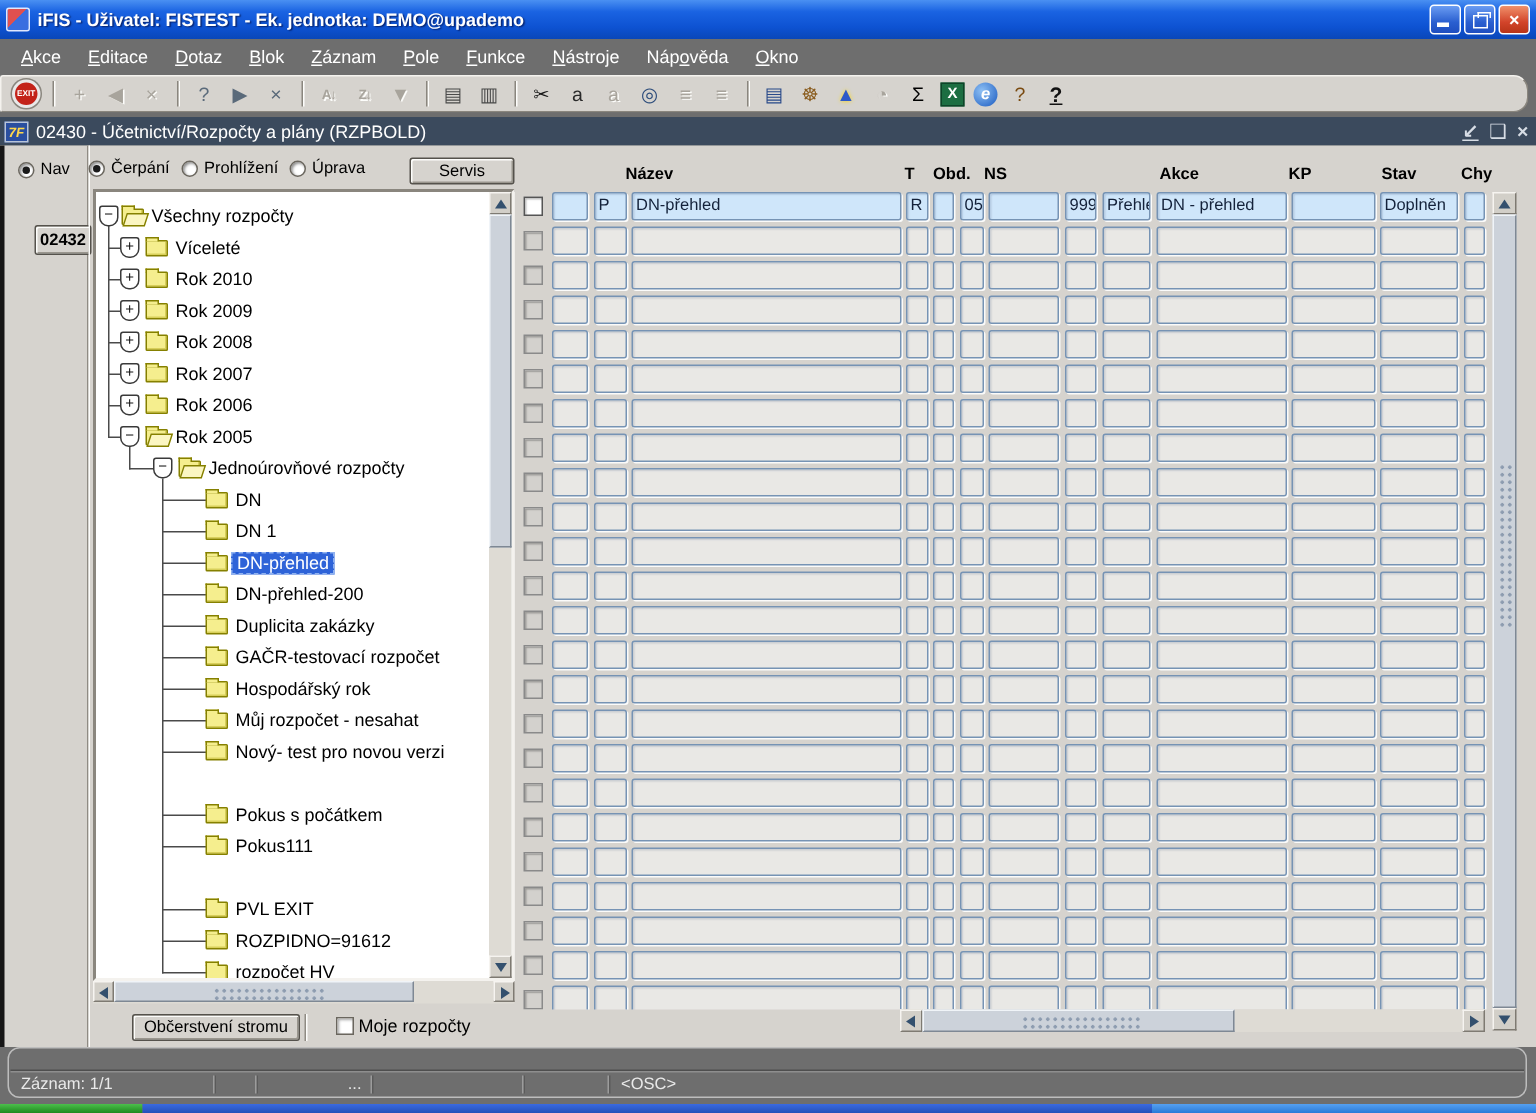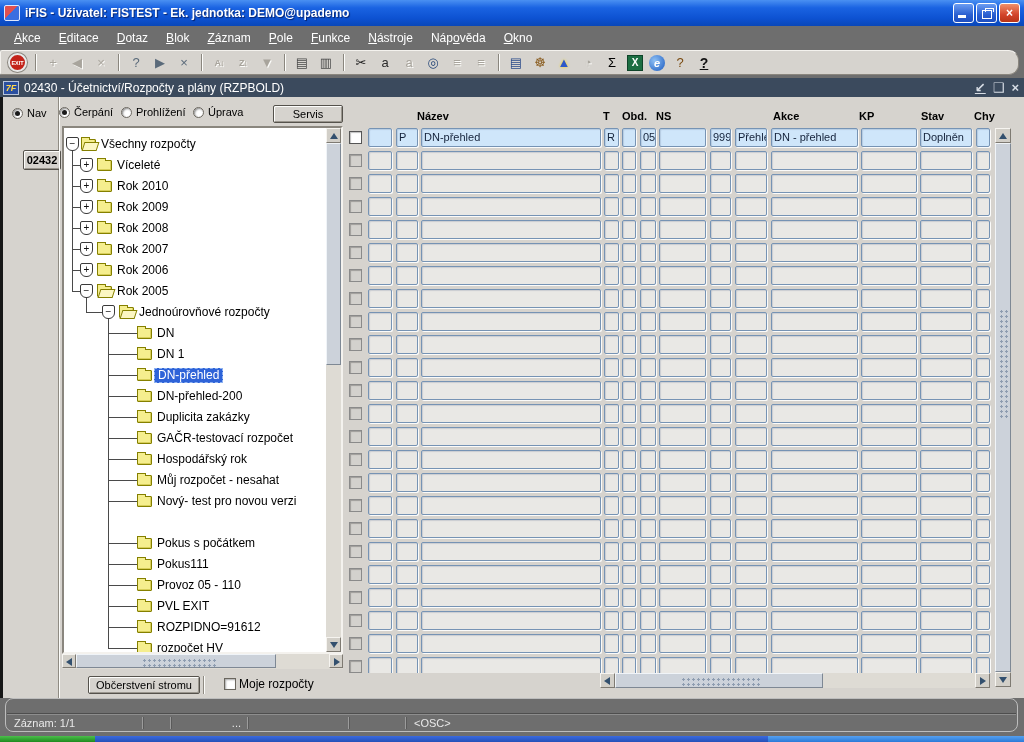--- a/index.html
+++ b/index.html
@@ -324,24 +324,20 @@
           <span class="tlabel">Můj rozpočet - nesahat</span>
         </div>
         <div class="tree-item lvl3" style="top: 405px; text-align: right;">
           <span class="folder"></span>
           <span class="tlabel">Pokus s počátkem</span>
         </div>
         <div class="tree-item lvl3" style="top: 426px;">
           <span class="folder"></span>
           <span class="tlabel">Pokus111</span>
         </div>
-        <div class="tree-item lvl3" style="top: 447px;">
-          <span class="folder"></span>
-          <span class="tlabel">Provoz 05 - 110</span>
-        </div>
         <div class="tree-item lvl3" style="top: 468px;">
           <span class="folder"></span>
           <span class="tlabel">PVL EXIT</span>
         </div>
         <div class="tree-item lvl3" style="top: 489px;">
           <span class="folder"></span>
           <span class="tlabel">ROZPIDNO=91612</span>
         </div>
         <div class="tree-item lvl3" style="top: 510px;">
           <span class="folder"></span>

